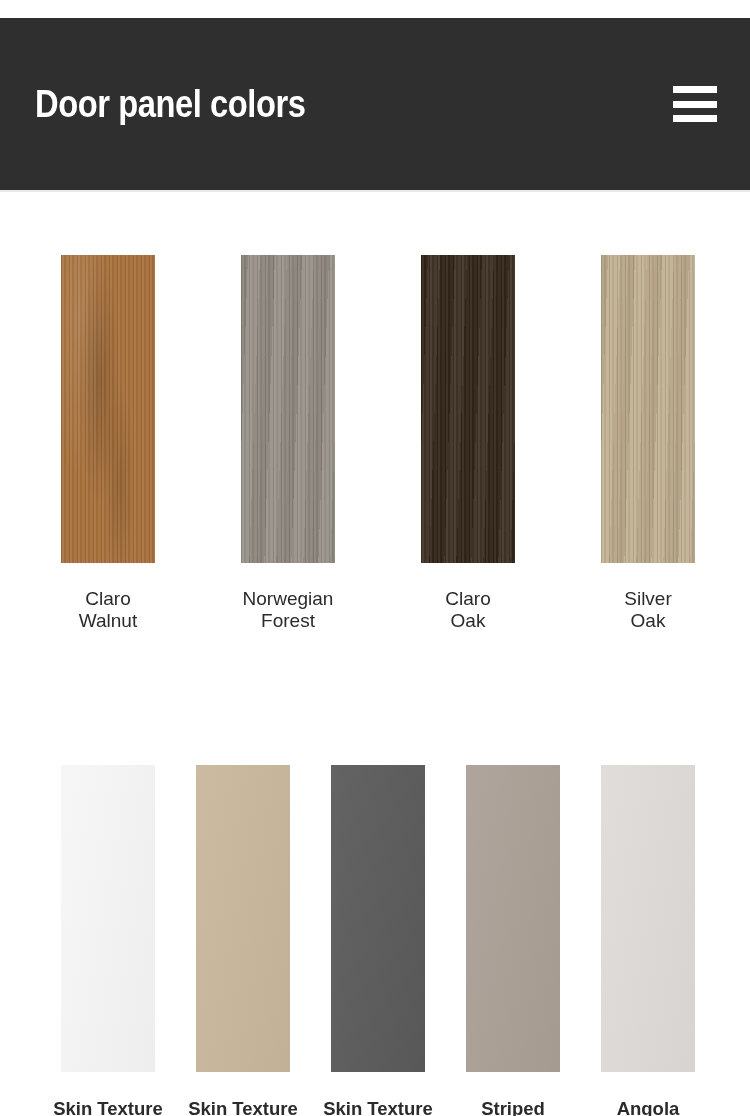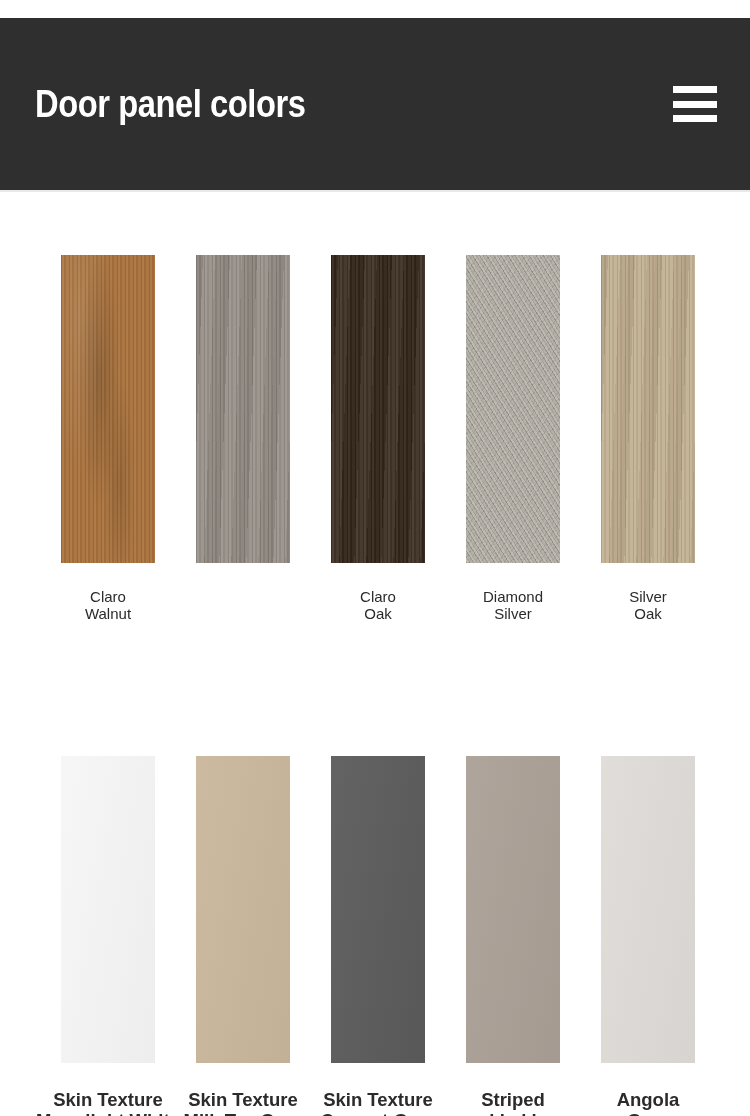--- a/index.html
+++ b/index.html
@@ -111,21 +111,21 @@
   
   .label {
     text-align:center;
     color:#2b2b2b;
     line-height:1.16;
     white-space:pre-line;
     width:94px;
   }
   .row1 .label {
     margin-top:25px;
-    font-size:15px;
+    font-size:19px;
     font-weight:normal;
   }
   .row2 .label {
     margin-top:26px;
     font-size:18.5px;
     font-weight:bold;
   }
   .label-wide {
     width:auto;
     margin-left:-40px;
@@ -152,32 +152,29 @@
   <div class="row row1">
     <div style="height:63px"></div>
     <div class="swatch-row">
       <div class="swatch">
         <div class="panel grain-vert grain-figure" style="background:#A8713C"></div>
         <div class="label">Claro
 Walnut</div>
       </div>
       <div class="swatch">
         <div class="panel grain-vert" style="background:#938C84"></div>
+        <div class="label label-wide">Norwegian
+Forest</div>
       </div>
       <div class="swatch">
         <div class="panel grain-vert" style="background:#342619"></div>
         <div class="label label-wide">Claro
 Oak</div>
       </div>
       <div class="swatch">
-        <div class="panel grain-diag" style="background:#ADA9A0"></div>
-        <div class="label label-wide">Diamond
-Silver</div>
-      </div>
-      <div class="swatch">
         <div class="panel grain-vert" style="background:#BFAD8E"></div>
         <div class="label label-wide">Silver
 Oak</div>
       </div>
     </div>
   </div>
 
   <div class="row-gap"></div>
 
   <div class="row row2">

